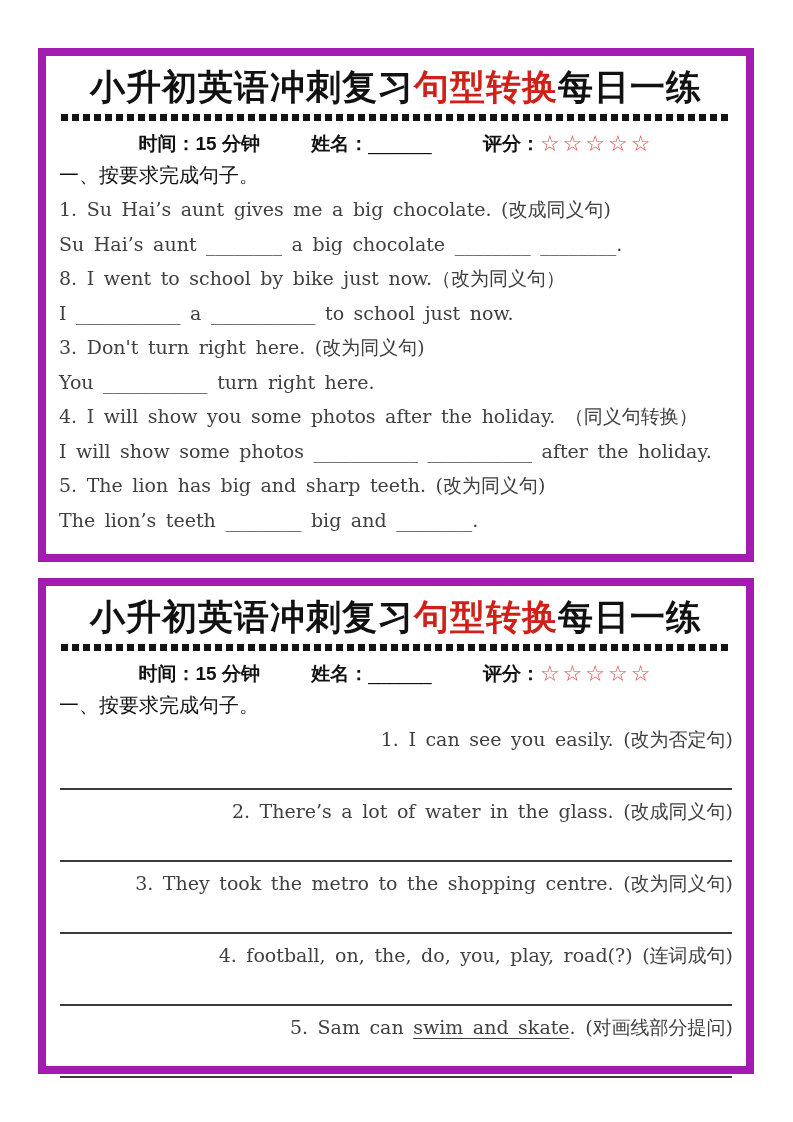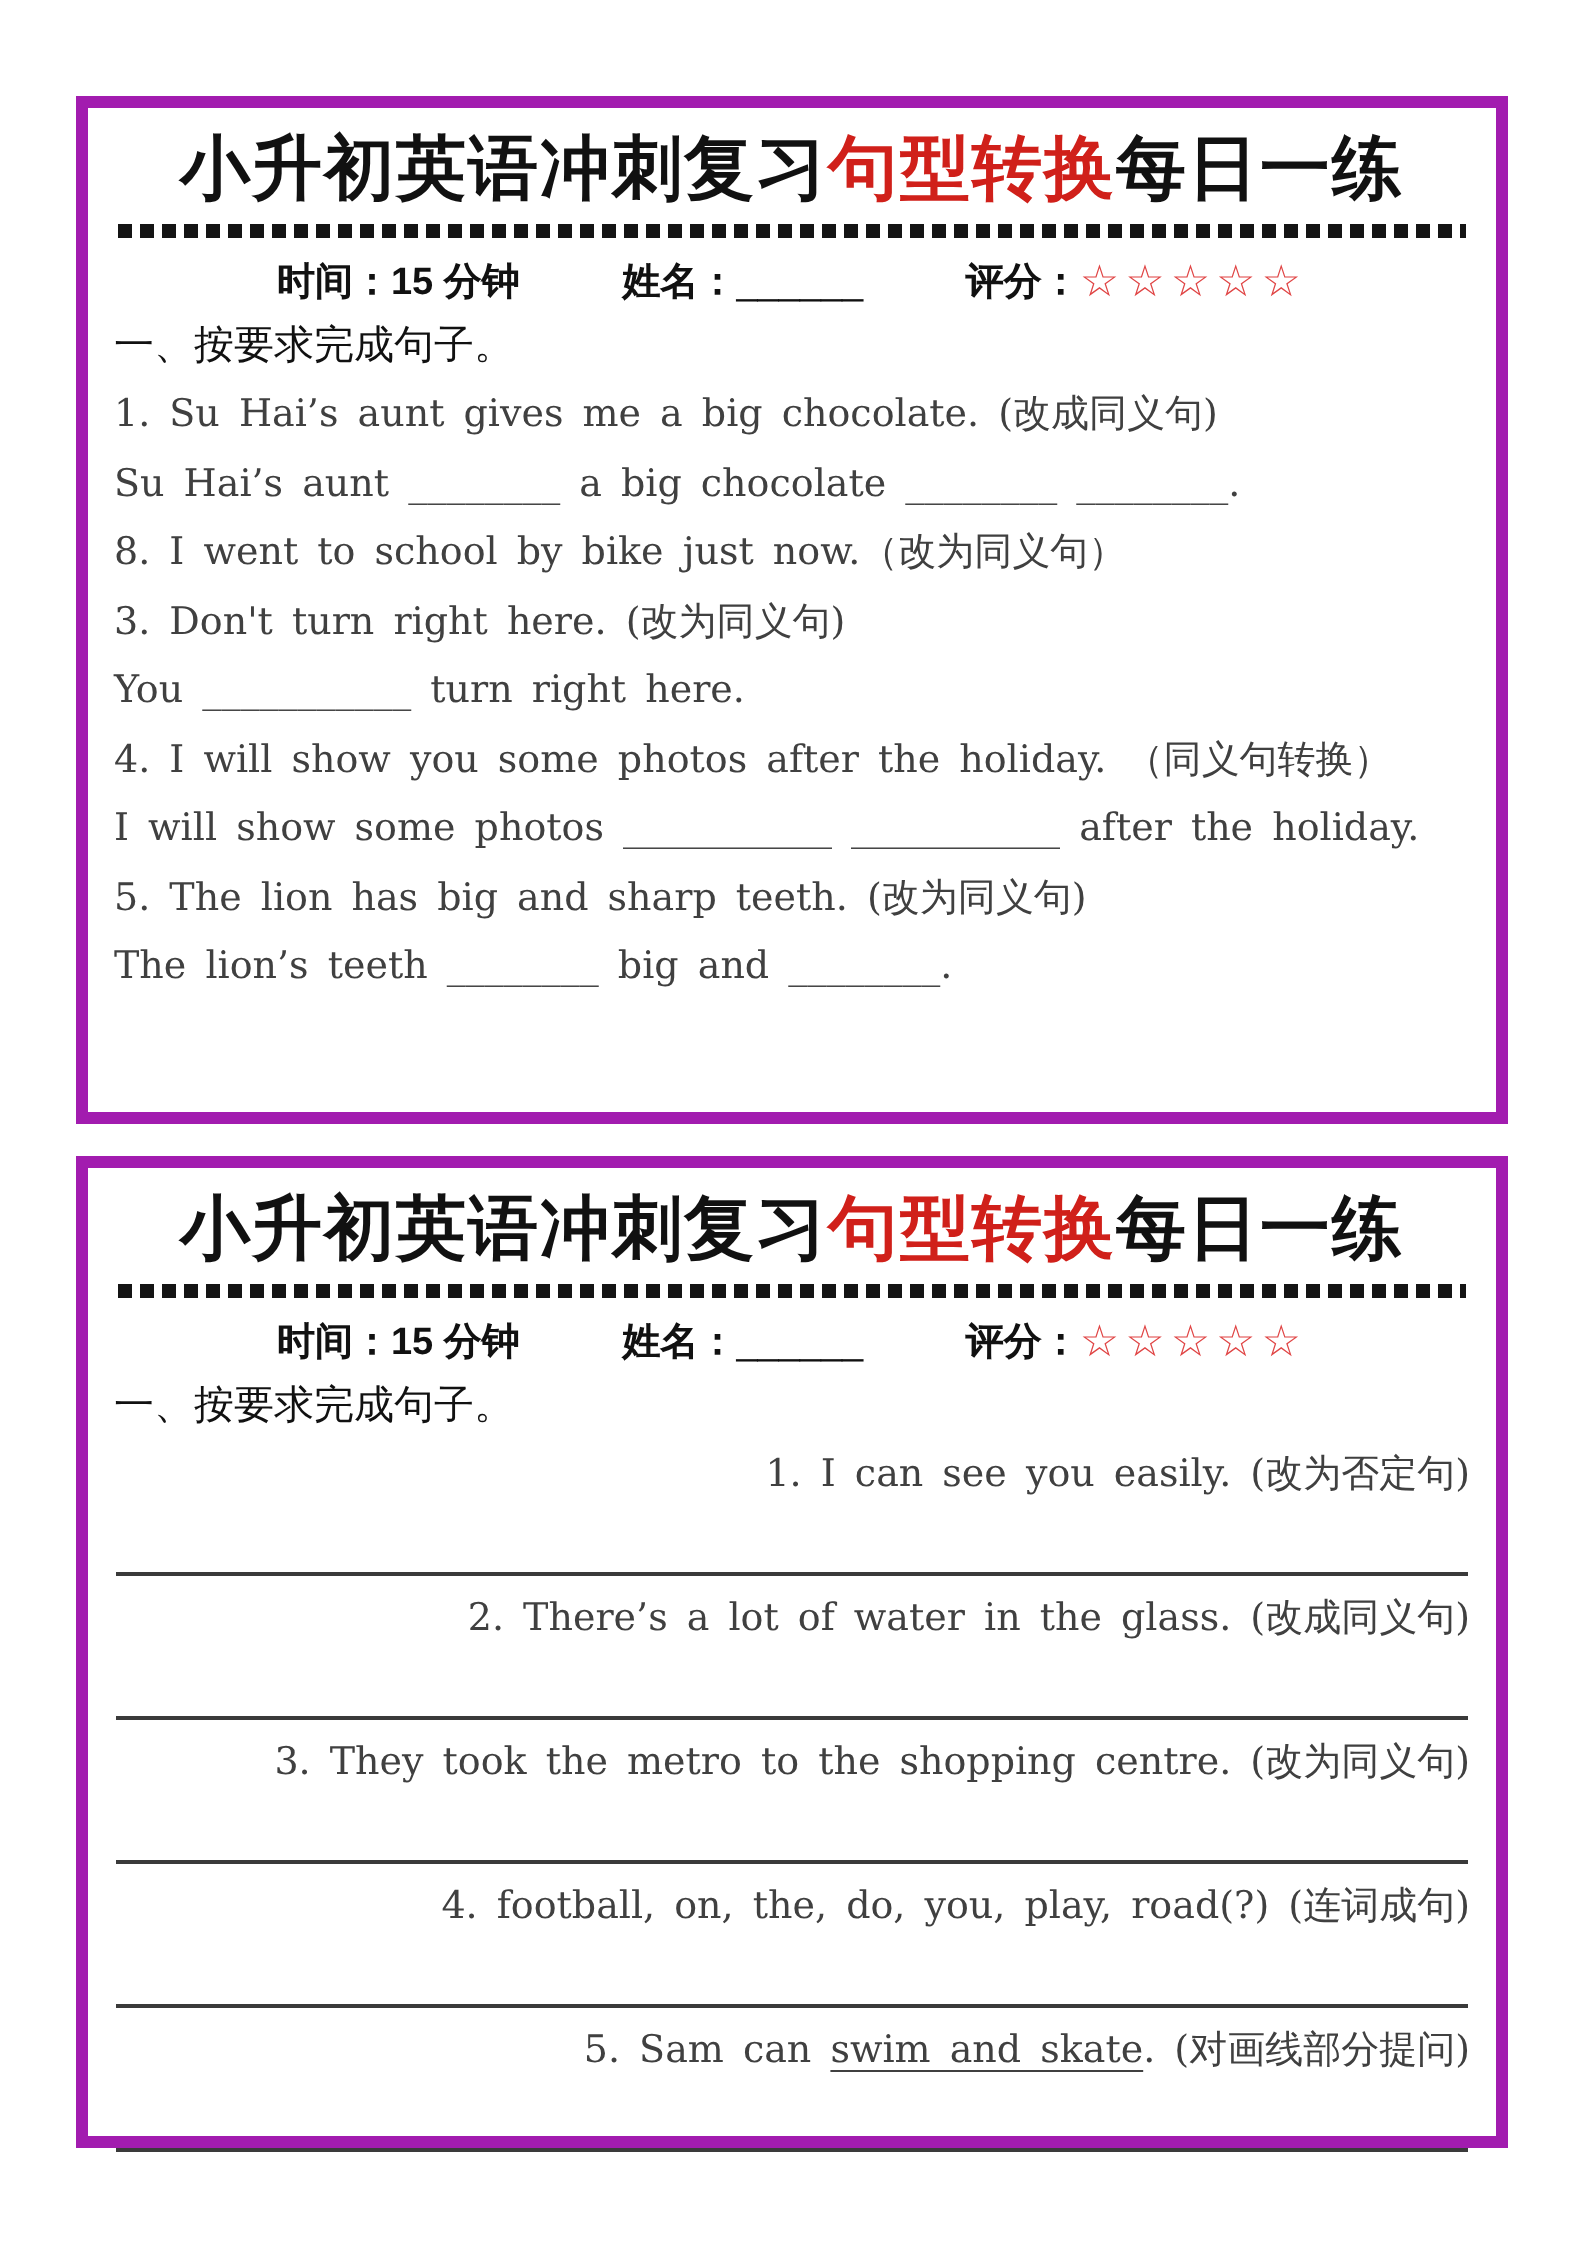--- a/index.html
+++ b/index.html
@@ -7,21 +7,21 @@
     position: relative;
     width: 793px; height: 1122px;
     background: #ffffff;
     font-family: "DejaVu Serif", serif;
     color: #1b1b1b;
     overflow: hidden;
   }
   .panel {
     position: absolute;
     left: 38px; width: 716px;
-    border: 6px solid #a21caf;
+    border: 8px solid #a21caf;
     box-sizing: border-box;
     background: #ffffff;
     padding: 6px 13px 0 13px;
   }
   .panel1 { top: 48px;  height: 514px; }
   .panel2 { top: 578px; height: 496px; }
 
   .title {
     margin: 3px 0 5px 0;
     text-align: center;
@@ -102,20 +102,21 @@
       <span class="grp"><span>时间：</span><span>15 分钟</span></span>
       <span class="grp"><span>姓名：</span><span class="blank">______</span></span>
       <span class="grp"><span>评分：</span><span class="stars">☆☆☆☆☆</span></span>
     </div>
 
     <div class="section-heading">一、按要求完成句子。</div>
 
     <div class="line q">1. Su Hai’s aunt gives me a big chocolate. (改成同义句)</div>
     <div class="line a">Su Hai’s aunt ________ a big chocolate ________ ________.</div>
     <div class="line q">8. I went to school by bike just now.（改为同义句）</div>
+    <div class="line a">I ___________ a ___________ to school just now.</div>
     <div class="line q">3. Don't turn right here. (改为同义句)</div>
     <div class="line a">You ___________ turn right here.</div>
     <div class="line q">4. I will show you some photos after the holiday. （同义句转换）</div>
     <div class="line a">I will show some photos ___________ ___________ after the holiday.</div>
     <div class="line q">5. The lion has big and sharp teeth. (改为同义句)</div>
     <div class="line a">The lion’s teeth ________ big and ________.</div>
   </section>
 
   <section class="panel panel2">
     <h1 class="title"><span>小升初英语冲刺复习</span><span class="red">句型转换</span><span>每日一练</span></h1>

